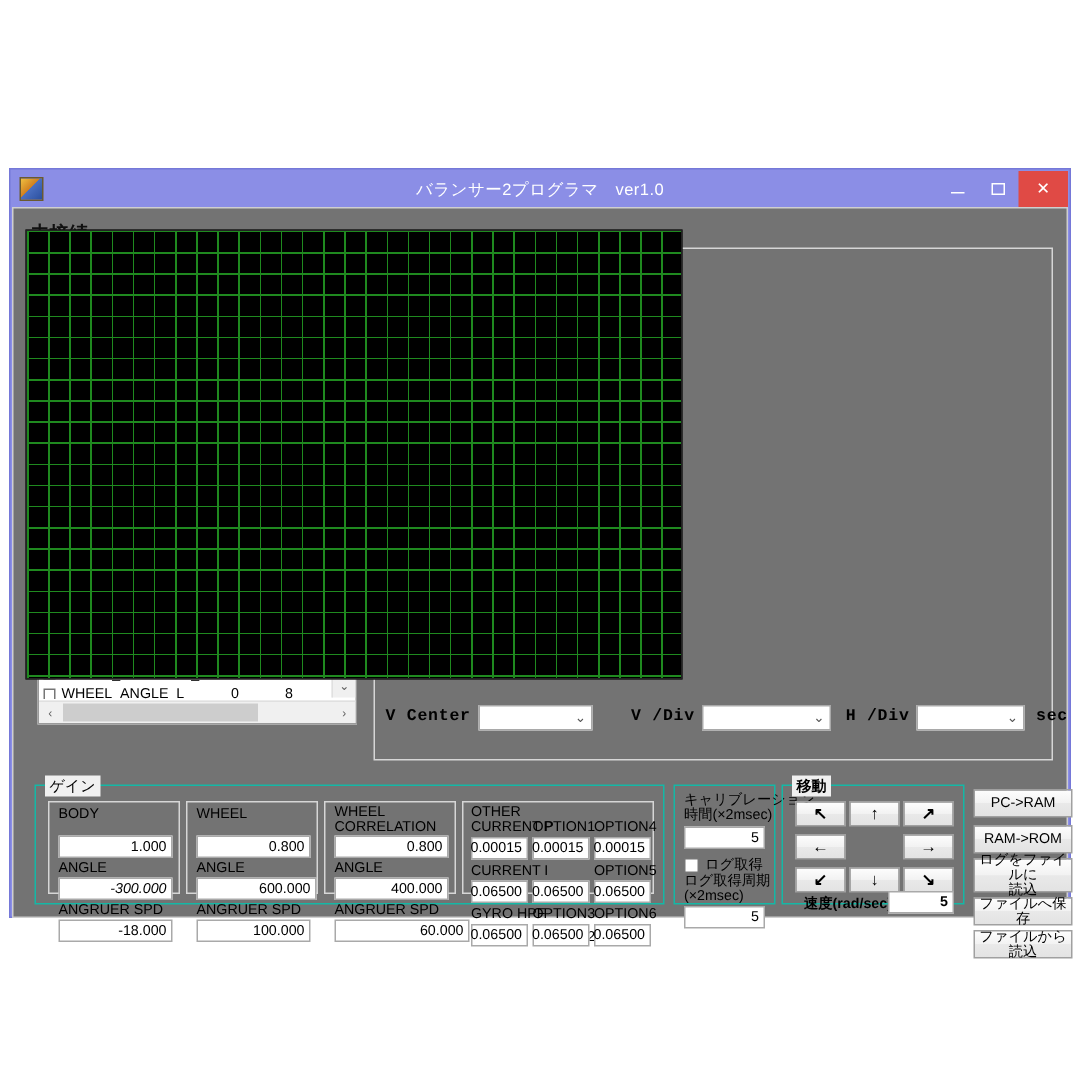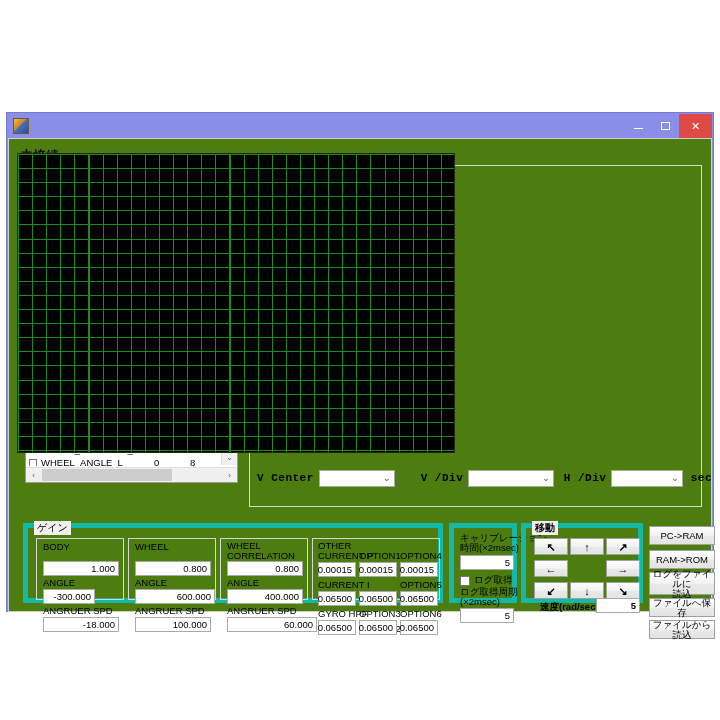--- a/index.html
+++ b/index.html
@@ -59,21 +59,21 @@
     justify-content: center;
     color: #ffffff;
     font-size: 11px;
     line-height: 1;
   }
   .win-btn.close { background: #e04a45; width: 33px; }
   .win-btn .min-glyph { width: 9px; height: 1px; background:#fff; display:block; margin-top:5px; }
   .win-btn .max-glyph { width: 9px; height: 8px; border: 1px solid #fff; display:block; box-sizing:border-box;}
   
   #client {
-    background: #4d7c0f;
+    background: #737373;
     height: 474px;
     position: relative;
     border: 1px solid #cfcfcf;
     box-sizing: border-box;
   }
   
   #status-label {
     position: absolute;
     left: 11px; top: 8px;
     font-size: 13px;
@@ -241,21 +241,21 @@
   .combo .cb-arrow {
     position: absolute;
     right: 3px; top: 50%;
     transform: translateY(-50%);
     font-size: 9px;
     color: #555;
   }
   
   .groupbox {
     position: absolute;
-    border: 5px solid #14b8a6;
+    border: 1px solid #14b8a6;
     box-sizing: border-box;
   }
   .groupbox > .gb-title {
     position: absolute;
     left: 6px; top: -7px;
     font-size: 10px;
     background: #f0f0f0;
     padding: 0 3px;
     color: #000;
     white-space: nowrap;
@@ -336,20 +336,21 @@
     line-height: 10px;
   }
 </style>
 </head>
 <body>
 
 <div id="app-window">
 
   <div id="titlebar">
     <div class="app-icon"></div>
+    <div class="title-text">バランサー2プログラマ　ver1.0</div>
     <div class="win-btns">
       <div class="win-btn">
           <span class="min-glyph"></span>
         </div>
       <div class="win-btn">
           <span class="max-glyph"></span>
         </div>
       <div class="win-btn close">✕</div>
     </div>
   </div>
@@ -571,21 +572,21 @@
       <span class="gc-label" style="margin-left:8px;">sec</span>
     </div>
 
     <div class="groupbox" id="gain-group">
       <div class="gb-title">ゲイン</div>
 
       <div class="subgroup" style="left:8px; top:10px; width:88px; height:62px;">
         <div class="field-label" style="left:6px; top:3px;text-align:right;">BODY</div>
         <div class="txtbox" style="left:6px; top:22px; width:76px;">1.000</div>
         <div class="field-label" style="left:6px; top:39px;">ANGLE</div>
-        <div class="txtbox" style="left:6px; top:50px; width:52px;">-300.000</div>
+        <div class="txtbox" style="left:6px; top:50px; width:76px;font-style:italic;">-300.000</div>
         <div class="field-label" style="left:6px; top:67px;">ANGRUER SPD</div>
         <div class="txtbox" style="left:6px; top:78px; width:76px;">-18.000</div>
       </div>
 
       <div class="subgroup" style="left:100px; top:10px; width:88px; height:62px;">
         <div class="field-label" style="left:6px; top:3px;">WHEEL</div>
         <div class="txtbox" style="left:6px; top:22px; width:76px;">0.800</div>
         <div class="field-label" style="left:6px; top:39px;">ANGLE</div>
         <div class="txtbox" style="left:6px; top:50px; width:80px;">600.000</div>
         <div class="field-label" style="left:6px; top:67px;">ANGRUER SPD</div>

